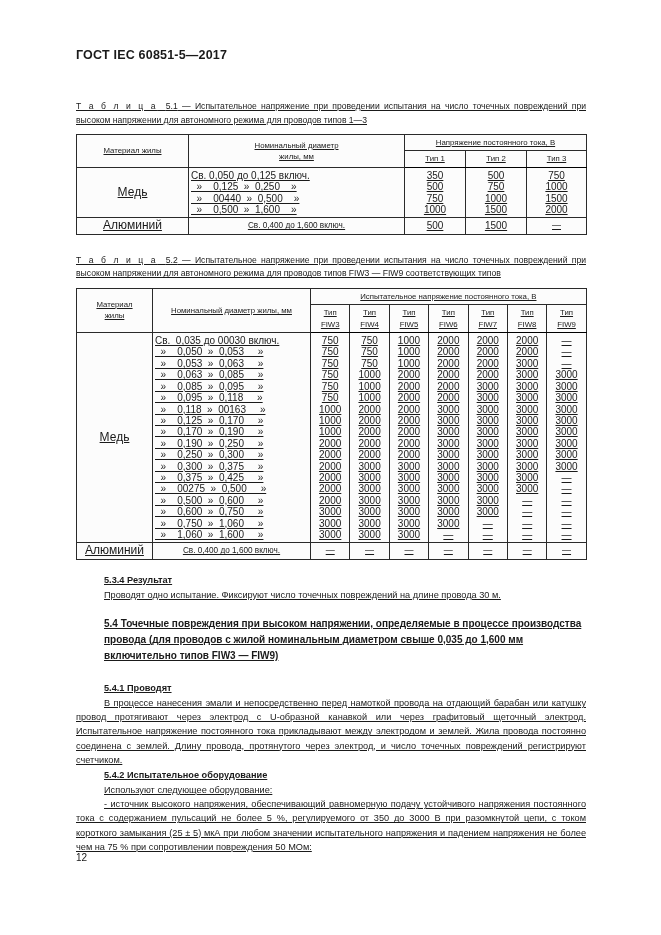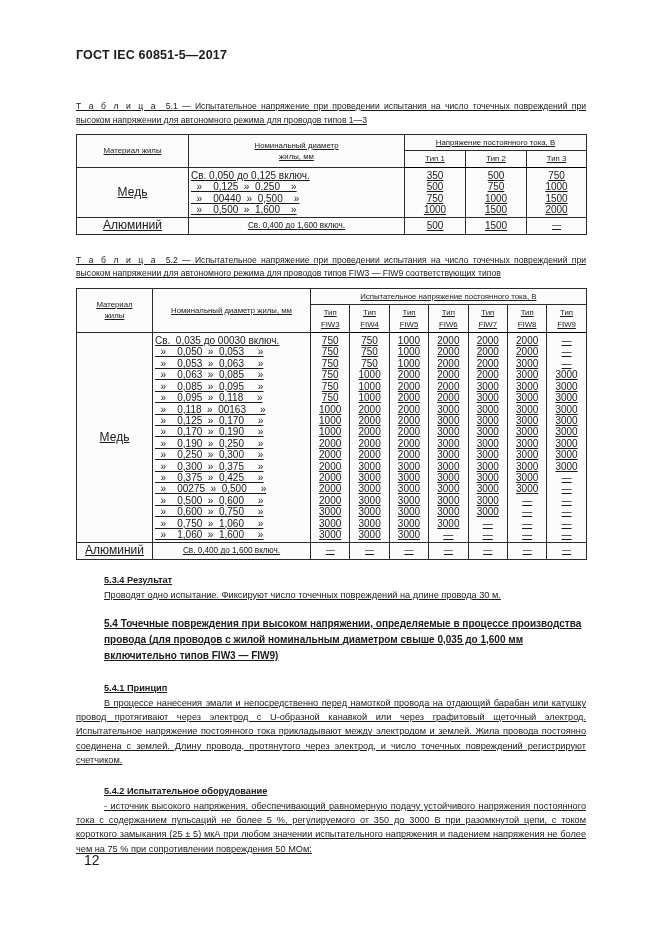--- a/index.html
+++ b/index.html
@@ -125,23 +125,23 @@
     font-size: 9.2px;
     line-height: 14.2px;
     margin: 0;
     text-align: justify;
   }
   .sec p.indent {
     text-indent: 28px;
   }
   .pagenum {
     position: absolute;
-    left: 84px;
+    left: 76px;
     top: 852px;
-    font-size: 14px;
+    font-size: 10px;
   }
   .dash { font-size: 9px; }
 </style>
 </head>
 <body>
 
 <div class="page">
 
   <div class="doc-header">ГОСТ IEC 60851-5—2017</div>
 
@@ -433,25 +433,26 @@
     <div class="sec">
       <h4>5.3.4  Результат</h4>
       <p class="indent">Проводят одно испытание. Фиксируют число точечных повреждений на длине провода 30 м.</p>
     </div>
 
     <div class="sec">
       <h3>5.4  Точечные повреждения при высоком напряжении, определяемые в процессе производства провода (для проводов с жилой номинальным диаметром свыше 0,035 до 1,600 мм включительно типов FIW3 — FIW9)</h3>
     </div>
 
     <div class="sec">
-      <h4>5.4.1  Принцип</h4>
+      <h4>5.4.1  Проводят</h4>
       <p class="indent">В процессе нанесения эмали и непосредственно перед намоткой провода на отдающий барабан или катушку провод протягивают через электрод с U-образной канавкой или через графитовый щеточный электрод. Испытательное напряжение постоянного тока прикладывают между электродом и землей. Жила провода постоянно соединена с землей. Длину провода, протянутого через электрод, и число точечных повреждений регистрируют счетчиком.</p>
     </div>
 
-    <div class="sec" style="margin-top:18px">
+    <div class="sec" style="margin-top:2px">
       <h4>5.4.2  Испытательное оборудование</h4>
+      <p class="indent">Используют следующее оборудование:</p>
       <p class="indent">- источник высокого напряжения, обеспечивающий равномерную подачу устойчивого напряжения постоянного тока с содержанием пульсаций не более 5 %, регулируемого от 350 до 3000 В при разомкнутой цепи, с током короткого замыкания (25 ± 5) мкА при любом значении испытательного напряжения и падением напряжения не более чем на 75 % при сопротивлении повреждения 50 МОм:</p>
     </div>
 
   </div>
 
   <div class="pagenum">12</div>
 </div>
 
 </body></html>

